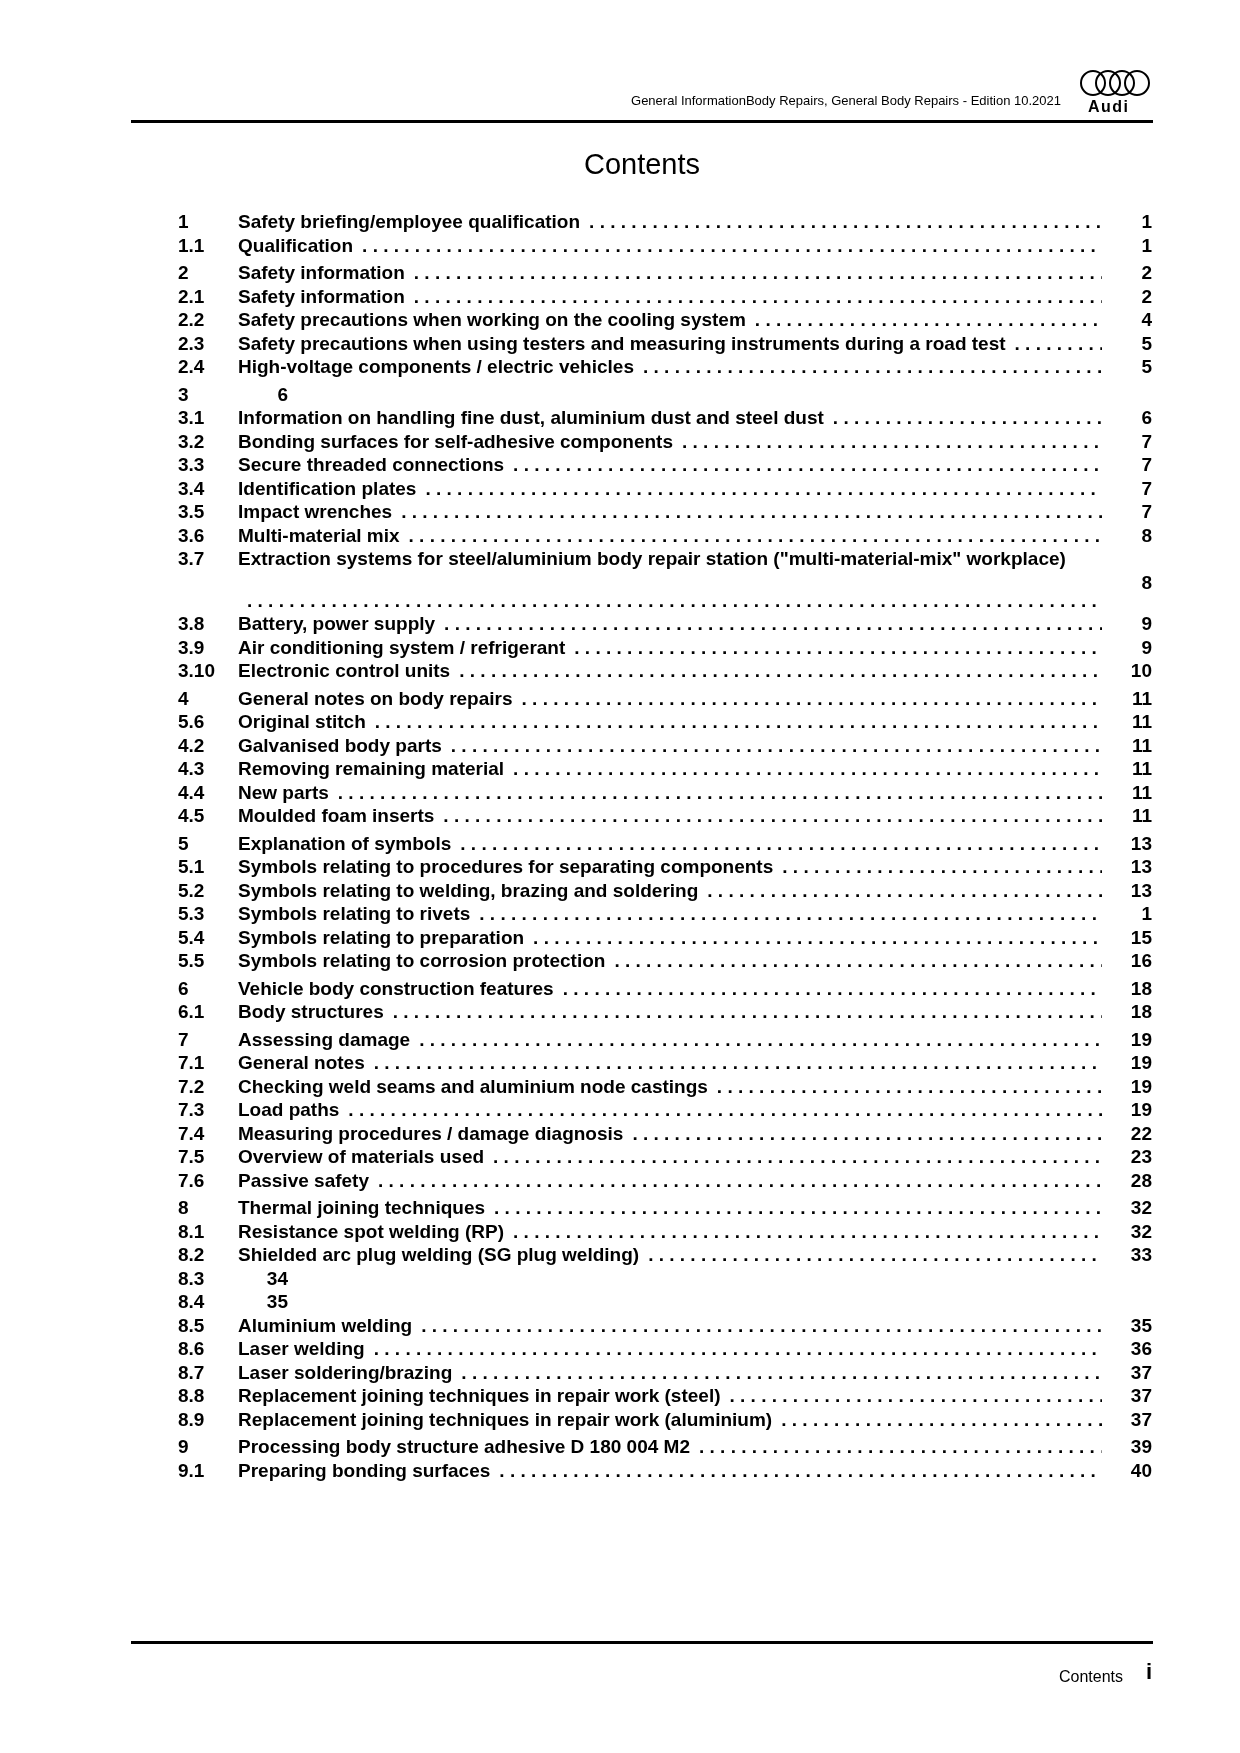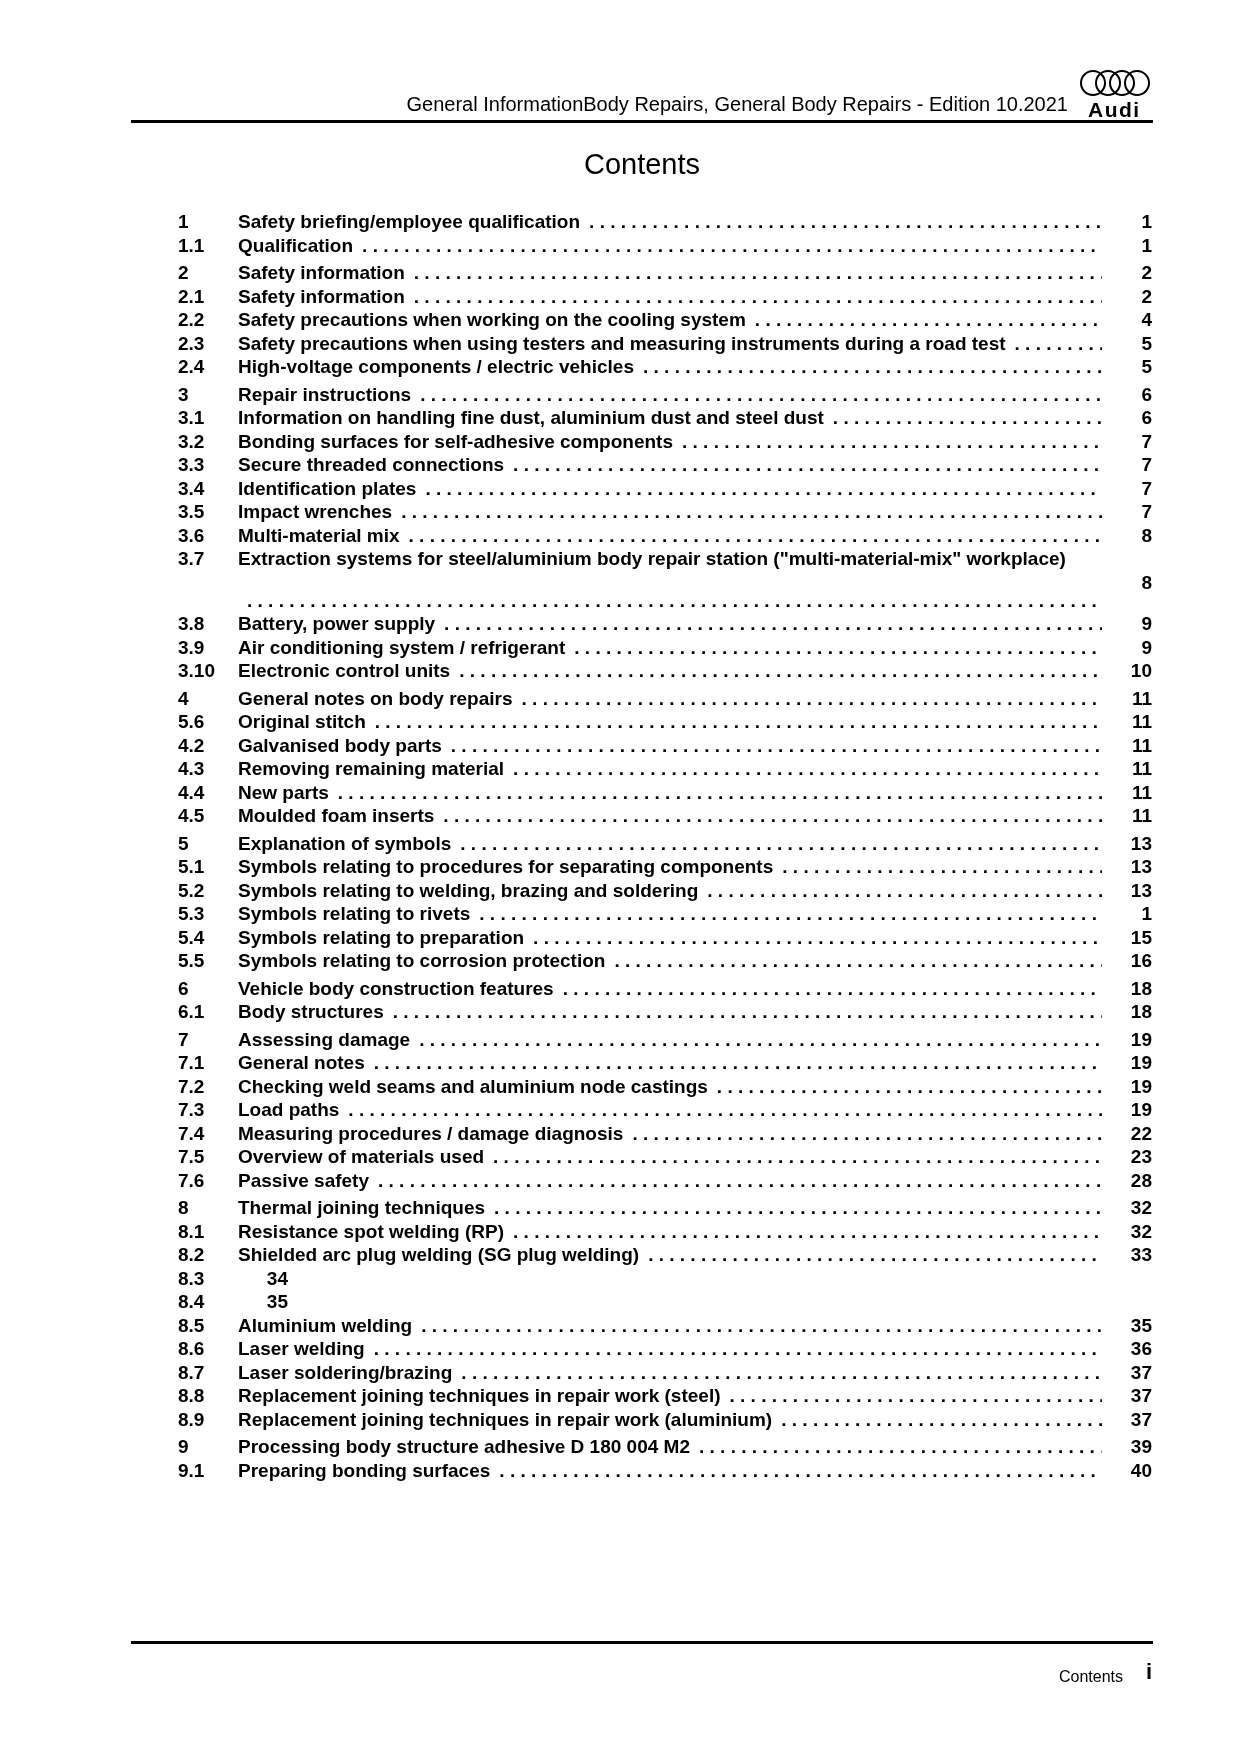--- a/index.html
+++ b/index.html
@@ -5,35 +5,35 @@
   html,body { margin:0; padding:0; }
   body {
     width:1240px; height:1753px;
     background:#ffffff; color:#000;
     font-family:"Liberation Sans", sans-serif;
     position:relative; overflow:hidden;
   }
 
   
   .doc-title {
-    position:absolute; top:93px; right:172px;
-    font-size:20px; white-space:nowrap;
+    position:absolute; top:93px; right:179px;
+    font-size:13px; white-space:nowrap;
   }
   .logo { position:absolute; top:62px; left:1080px; width:72px; height:56px; }
   .rings { position:absolute; top:8px; left:0; width:70px; height:27px; }
   .ring {
     position:absolute; top:0; width:26px; height:26px;
     border:2.5px solid #000; border-radius:50%; box-sizing:border-box;
     background:transparent;
   }
   .ring:nth-child(1){left:0;} .ring:nth-child(2){left:14.6px;}
   .ring:nth-child(3){left:29.2px;} .ring:nth-child(4){left:43.8px;}
   .wordmark {
     position:absolute; top:36px; left:8px;
-    font-size:21px; font-weight:bold; letter-spacing:1.5px;
+    font-size:16px; font-weight:bold; letter-spacing:1.5px;
   }
   .rule { position:absolute; left:131px; width:1022px; height:3px; background:#000; }
   .rule-top { top:120px; }
   .rule-bottom { top:1641px; }
 
   
   .page-title {
     position:absolute; top:148px; left:131px; width:1022px;
     text-align:center; font-size:29px;
   }
@@ -133,24 +133,20 @@
     <div class="row">
     <span class="num">2.4</span>
     <span class="mid">
       <span class="title">High-voltage components / electric vehicles</span>
       <span class="dots"></span>
     </span>
     <span class="page">5</span>
   </div>
     <div class="row chapter">
     <span class="num">3</span>
-    <span class="mid">
-      <span class="title">Repair instructions</span>
-      <span class="dots"></span>
-    </span>
     <span class="page">6</span>
   </div>
     <div class="row">
     <span class="num">3.1</span>
     <span class="mid">
       <span class="title">Information on handling fine dust, aluminium dust and steel dust</span>
       <span class="dots"></span>
     </span>
     <span class="page">6</span>
   </div>

